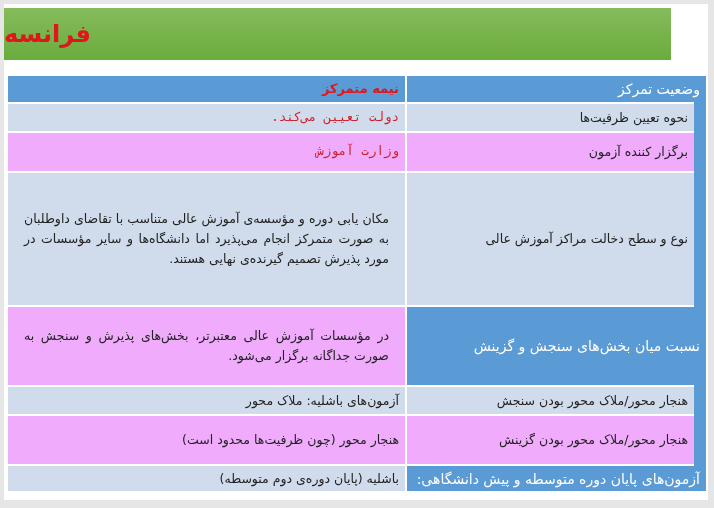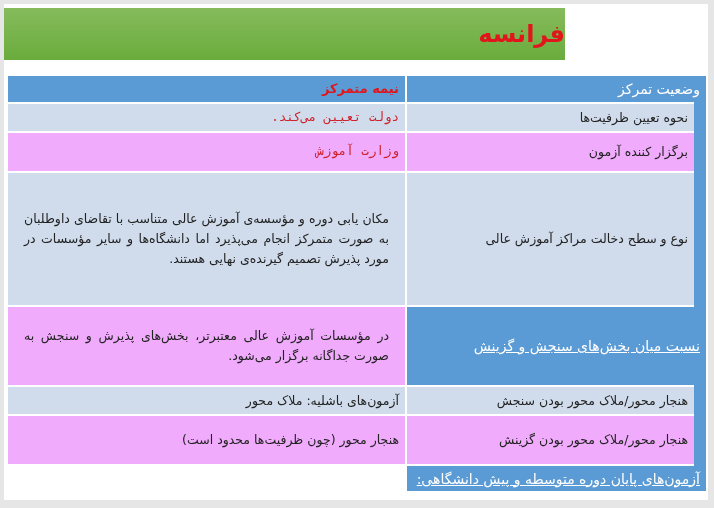--- a/index.html
+++ b/index.html
@@ -5,23 +5,23 @@
     html, body { margin: 0; padding: 0; }
     body {
       width: 714px; height: 508px; background: #e6e6e6;
       font-family: "DejaVu Sans", sans-serif; position: relative; overflow: hidden;
     }
     .panel {
       position: absolute; left: 4px; top: 4px; width: 704px; height: 496px;
       background: #ffffff;
     }
     .title-bar {
-      position: absolute; left: 0; top: 4px; width: 561px; height: 52px;
+      position: absolute; left: 0; top: 4px; width: 667px; height: 52px;
       background: linear-gradient(#86bb5c, #6aac3c);
-      display: flex; align-items: center; justify-content: flex-end;
+      display: flex; align-items: center; justify-content: flex-start;
     }
     .title-text {
       color: #e0161c; font-weight: bold; font-size: 24px; direction: rtl;
       font-family: "DejaVu Sans", sans-serif;
     }
     .table {
       position: absolute; left: 4px; top: 72px; width: 698px;
       direction: rtl;
     }
     .row { position: relative; display: flex; flex-direction: row; border-bottom: 2px solid #ffffff; }
@@ -34,21 +34,21 @@
     .c-left { width: 399px; border-right: 2px solid #ffffff; }
     .head .cell { background: #5b9bd5; color: #fff; font-size: 14px; }
     .head .c-left { color: #e0161c; font-weight: bold; font-size: 13px; }
     .dark .cell { background: #d0dcec; }
     .light .cell { background: #f0abfc; }
     .red { color: #d0202a !important; font-family: Liberation Mono, monospace; }
     .strip-row .c-right { padding-right: 18px; position: relative; }
     .strip-row .c-right::before {
       content: ""; position: absolute; right: 0; top: -2px; bottom: -2px; width: 12px; background: #5b9bd5;
     }
-    .blue-cell { background: #5b9bd5 !important; color: #fff !important; font-size: 14px !important; text-decoration: underline; }
+    .blue-cell { background: #5b9bd5 !important; color: #fff !important; font-size: 14px !important; }
     .para { padding: 0 16px; text-align: justify; }
   </style>
 </head>
 <body>
 
 <div class="panel">
   <div class="title-bar">
     <span class="title-text">فرانسه</span>
   </div>
 
@@ -83,15 +83,16 @@
       <div class="cell c-left">آزمون‌های باشلیه: ملاک محور</div>
     </div>
 
     <div class="row light strip-row" style="height:48px;">
       <div class="cell c-right">هنجار محور/ملاک محور بودن گزینش</div>
       <div class="cell c-left">هنجار محور (چون ظرفیت‌ها محدود است)</div>
     </div>
 
     <div class="row dark" style="height:25px;">
       <div class="cell c-right blue-cell">آزمون‌های پایان دوره متوسطه و پیش دانشگاهی:</div>
+      <div class="cell c-left">باشلیه (پایان دوره‌ی دوم متوسطه)</div>
     </div>
   </div>
 </div>
 
 </body></html>

